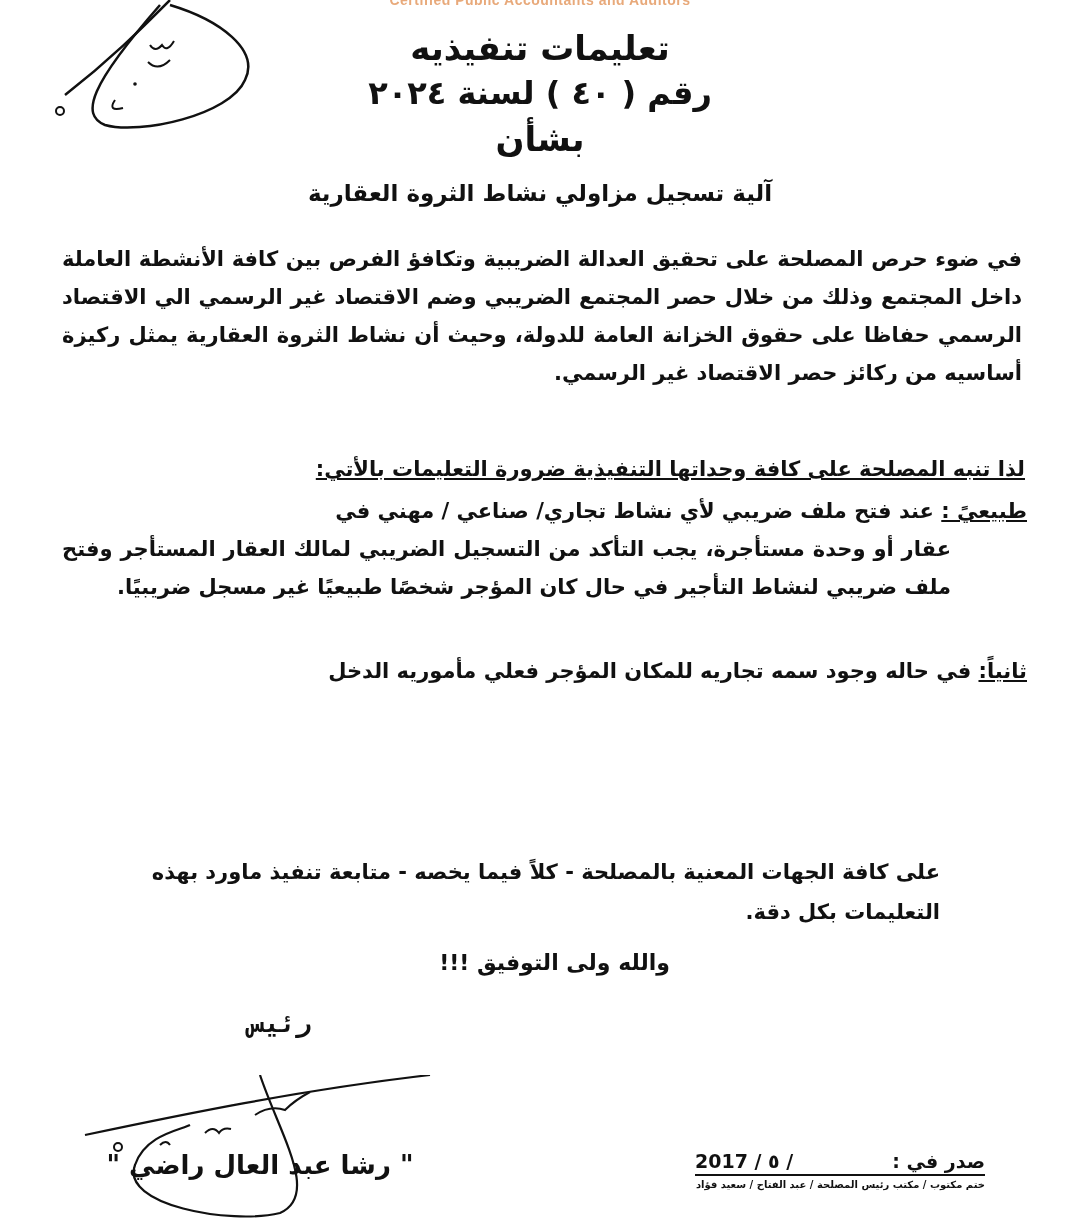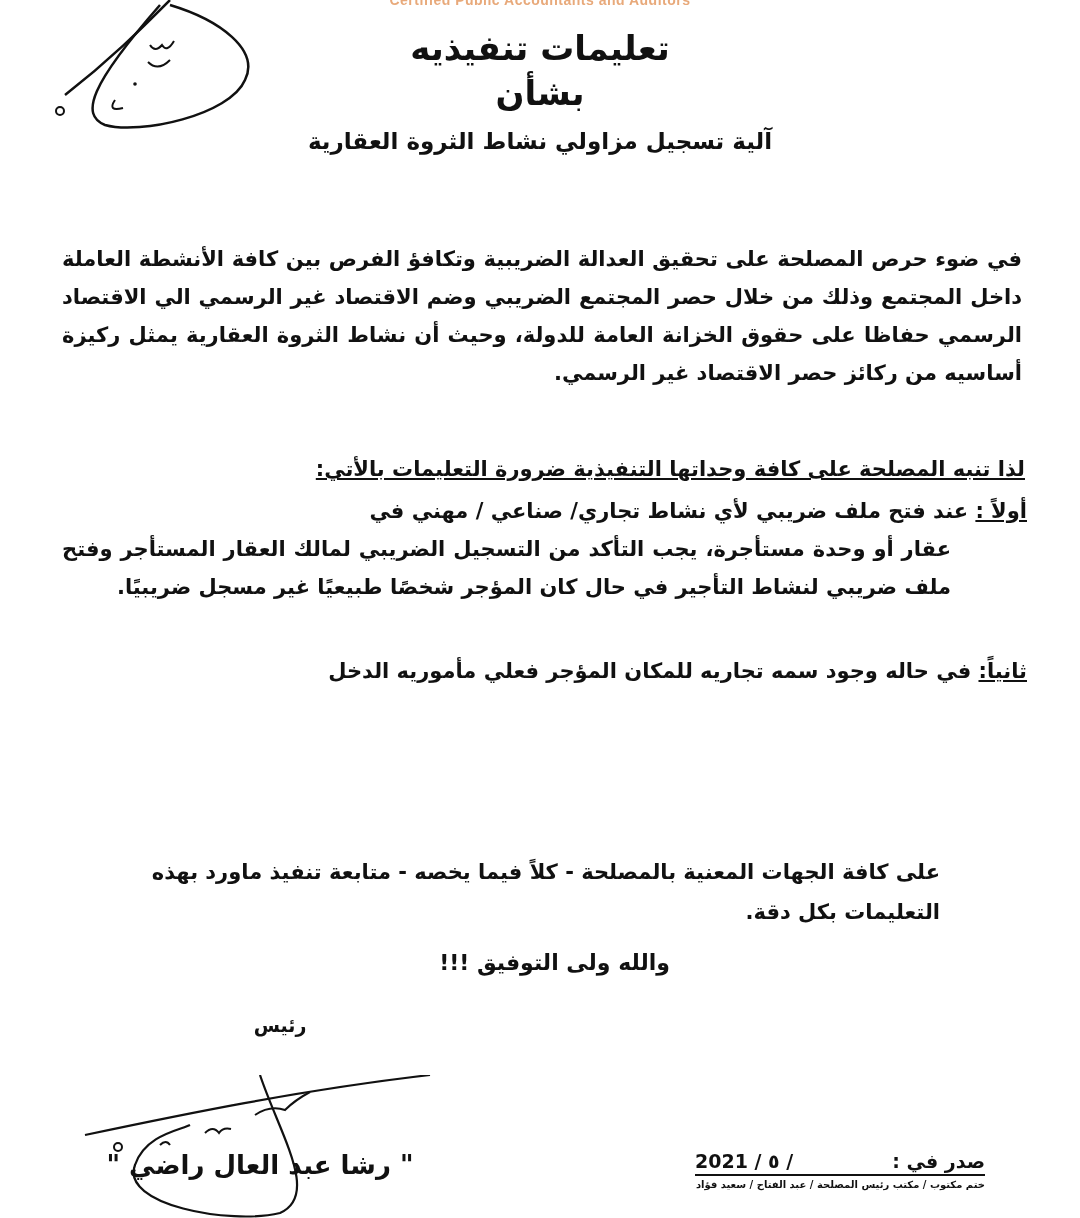--- a/index.html
+++ b/index.html
@@ -9,40 +9,40 @@
   }
   .header-strip {
     position: absolute; top: -8px; left: 0; width: 1080px; text-align: center;
     font-family: "Liberation Sans", sans-serif; font-weight: bold; font-size: 14px;
     color: #e8a97a; letter-spacing: 0.5px;
   }
   .title-block { position: absolute; top: 26px; left: 0; width: 1080px; text-align: center; direction: rtl; }
   .t1 { font-size: 34px; font-weight: bold; line-height: 44px; margin-top: 0; }
   .t2 { font-size: 32px; font-weight: bold; line-height: 46px; }
   .t3 { font-size: 34px; font-weight: bold; line-height: 46px; letter-spacing: 8px; }
-  .t4 { font-size: 23px; font-weight: bold; line-height: 34px; margin-top: 8px; }
+  .t4 { font-size: 23px; font-weight: bold; line-height: 34px; margin-top: 14px; }
 
   .body-text {
     position: absolute; direction: rtl; text-align: justify; text-align-last: right;
     font-size: 21px; font-weight: bold; line-height: 38px;
   }
   .intro { top: 240px; left: 62px; width: 960px; }
   .directive {
     position: absolute; top: 452px; left: 130px; width: 895px; direction: rtl; text-align: right;
     font-size: 21px; font-weight: bold; text-decoration: underline; line-height: 34px;
   }
   .item { position: absolute; direction: rtl; left: 62px; width: 965px; font-size: 21px; font-weight: bold; line-height: 38px; }
   .item .lbl { text-decoration: underline; }
   .item .cont { display: block; margin-right: 76px; text-align: justify; text-align-last: right; }
   .item1 { top: 492px; }
   .item2 { top: 652px; }
   .closing { position: absolute; top: 852px; left: 90px; width: 850px; direction: rtl; text-align: right; font-size: 21px; font-weight: bold; line-height: 40px; }
   .greeting { position: absolute; top: 950px; left: 380px; width: 290px; direction: rtl; text-align: right; font-size: 22px; font-weight: bold; }
   .sig-title { position: absolute; top: 1008px; left: 100px; width: 360px; direction: rtl; text-align: center; font-weight: bold; }
-  .sig-title .role { font-size: 19px; line-height: 34px; }
+  .sig-title .role { font-size: 26px; line-height: 34px; font-family: Liberation Mono, monospace; }
   .sig-title .org { font-size: 24px; line-height: 40px; }
   .sig-name { position: absolute; top: 1150px; left: 100px; width: 320px; direction: rtl; text-align: center; font-size: 26px; font-weight: bold; }
   .issued { position: absolute; top: 1150px; left: 695px; width: 290px; direction: rtl; font-weight: bold; font-size: 19px; }
   .issued .row { display: flex; justify-content: space-between; border-bottom: 2px solid #111; padding-bottom: 2px; }
   .issued .foot { font-size: 10px; margin-top: 3px; }
   svg.scribble { position: absolute; pointer-events: none; }
 </style>
 </head>
 <body>
 
@@ -53,30 +53,31 @@
   <path d="M150 5 C 200 20, 240 50, 225 80 C 210 115, 120 135, 85 125 C 60 115, 70 85, 140 5" stroke="#111" stroke-width="2.5" fill="none"></path>
   <path d="M130 45 q5 8 12 0 q5 8 12 -4" stroke="#111" stroke-width="2" fill="none"></path>
   <path d="M128 62 q10 10 22 -2" stroke="#111" stroke-width="2" fill="none"></path>
   <path d="M95 100 q-8 12 8 8" stroke="#111" stroke-width="2" fill="none"></path>
   <circle cx="40" cy="111" r="4" stroke="#111" stroke-width="2" fill="none"></circle>
   <circle cx="115" cy="84" r="1.8" fill="#111"></circle>
 </svg>
 
 <div class="title-block">
   <div class="t1">تعليمات تنفيذيه</div>
+  <div class="t2">رقم ( ٤٠ ) لسنة ٢٠٢٤</div>
   <div class="t3">بشأن</div>
   <div class="t4">آلية تسجيل مزاولي نشاط الثروة العقارية</div>
 </div>
 
 <div class="body-text intro">في ضوء حرص المصلحة على تحقيق العدالة الضريبية وتكافؤ الفرص بين كافة الأنشطة العاملة داخل المجتمع وذلك من خلال حصر المجتمع الضريبي وضم الاقتصاد غير الرسمي الي الاقتصاد الرسمي حفاظا على حقوق الخزانة العامة للدولة، وحيث أن نشاط الثروة العقارية يمثل ركيزة أساسيه من ركائز حصر الاقتصاد غير الرسمي.</div>
 
 <div class="directive">لذا تنبه المصلحة على كافة وحداتها التنفيذية ضرورة التعليمات بالأتي:</div>
 
 <div class="item item1">
-  <span class="lbl">أولاً :</span>
+  <span class="lbl">طبيعيً :</span>
   <span>عند فتح ملف ضريبي لأي نشاط تجاري/ صناعي / مهني في</span>
   <span class="cont">عقار أو وحدة مستأجرة، يجب التأكد من التسجيل الضريبي لمالك العقار المستأجر وفتح ملف ضريبي لنشاط التأجير في حال كان المؤجر شخصًا طبيعيًا غير مسجل ضريبيًا.</span>
 </div>
 
 <div class="item item2">
   <span class="lbl">ثانياً:</span>
   <span>في حاله وجود سمه تجاريه للمكان المؤجر فعلي مأموريه الدخل</span>
 </div>
 
 <div class="closing">على كافة الجهات المعنية بالمصلحة - كلاً فيما يخصه - متابعة تنفيذ ماورد بهذه التعليمات بكل دقة.</div>
@@ -94,16 +95,16 @@
   <path d="M125 58 q8 -8 14 0 q4 -6 12 -4" stroke="#111" stroke-width="2" fill="none"></path>
   <path d="M80 70 q6 -6 10 0" stroke="#111" stroke-width="2" fill="none"></path>
   <circle cx="38" cy="72" r="4" stroke="#111" stroke-width="2" fill="none"></circle>
 </svg>
 
 <div class="sig-name">" رشا عبد العال راضي "</div>
 
 <div class="issued">
   <div class="row">
     <span>صدر في :</span>
-    <span>/ ٥ / 2021</span>
+    <span>/ ٥ / 2017</span>
   </div>
   <div class="foot">ختم مكتوب / مكتب رئيس المصلحة / عبد الفتاح / سعيد فؤاد</div>
 </div>
 
 </body></html>

